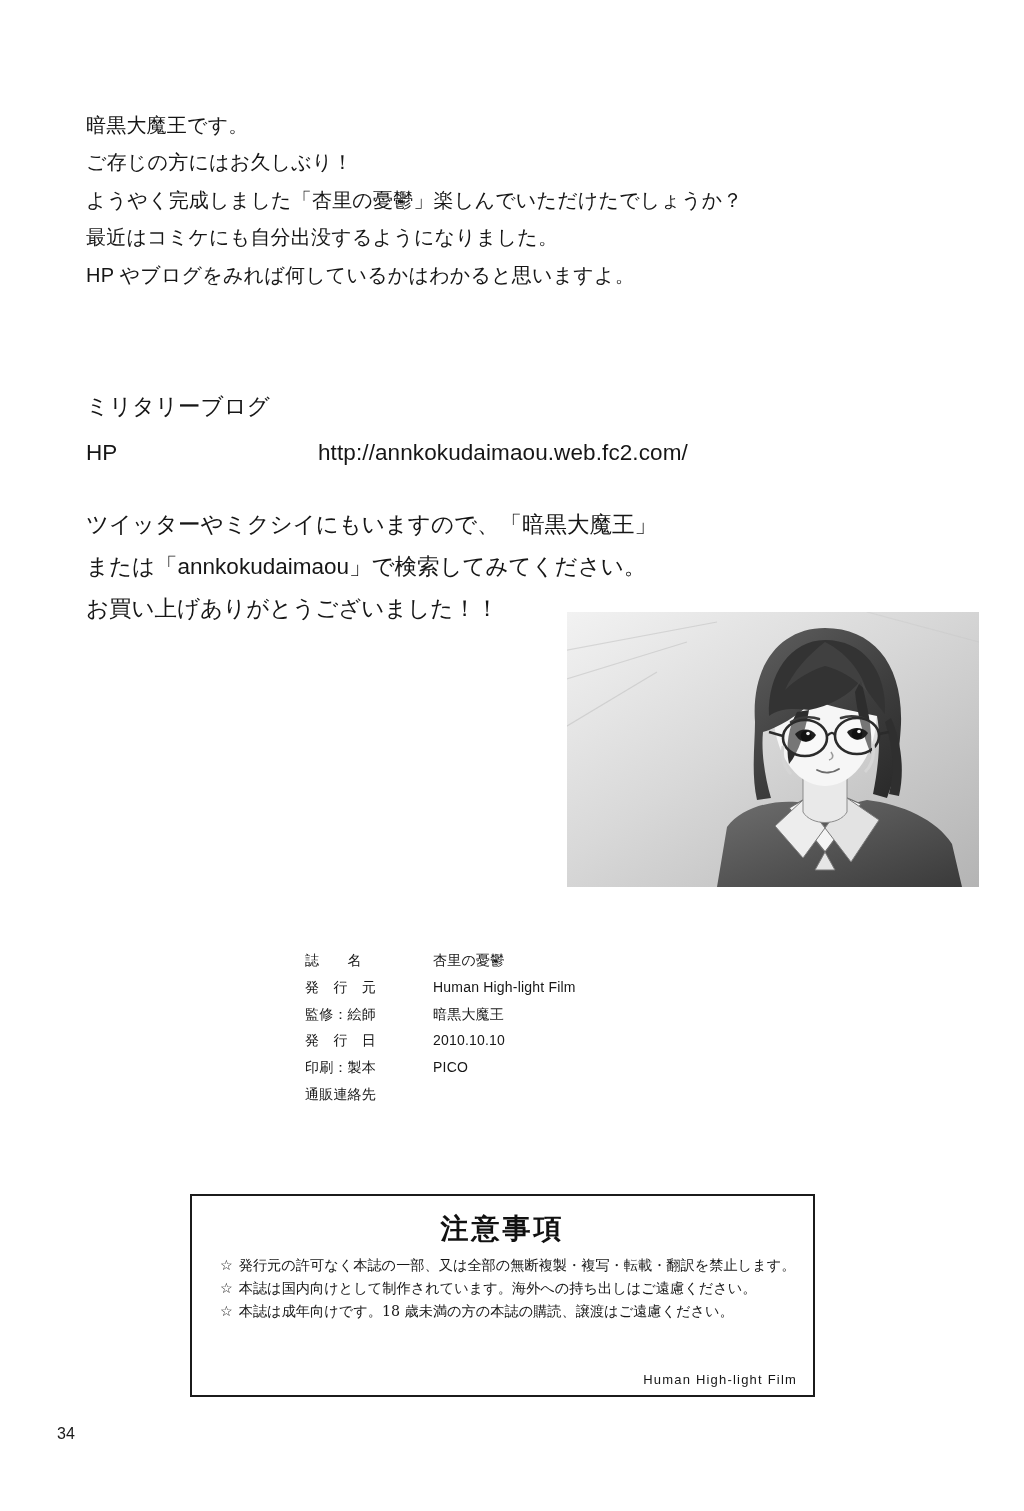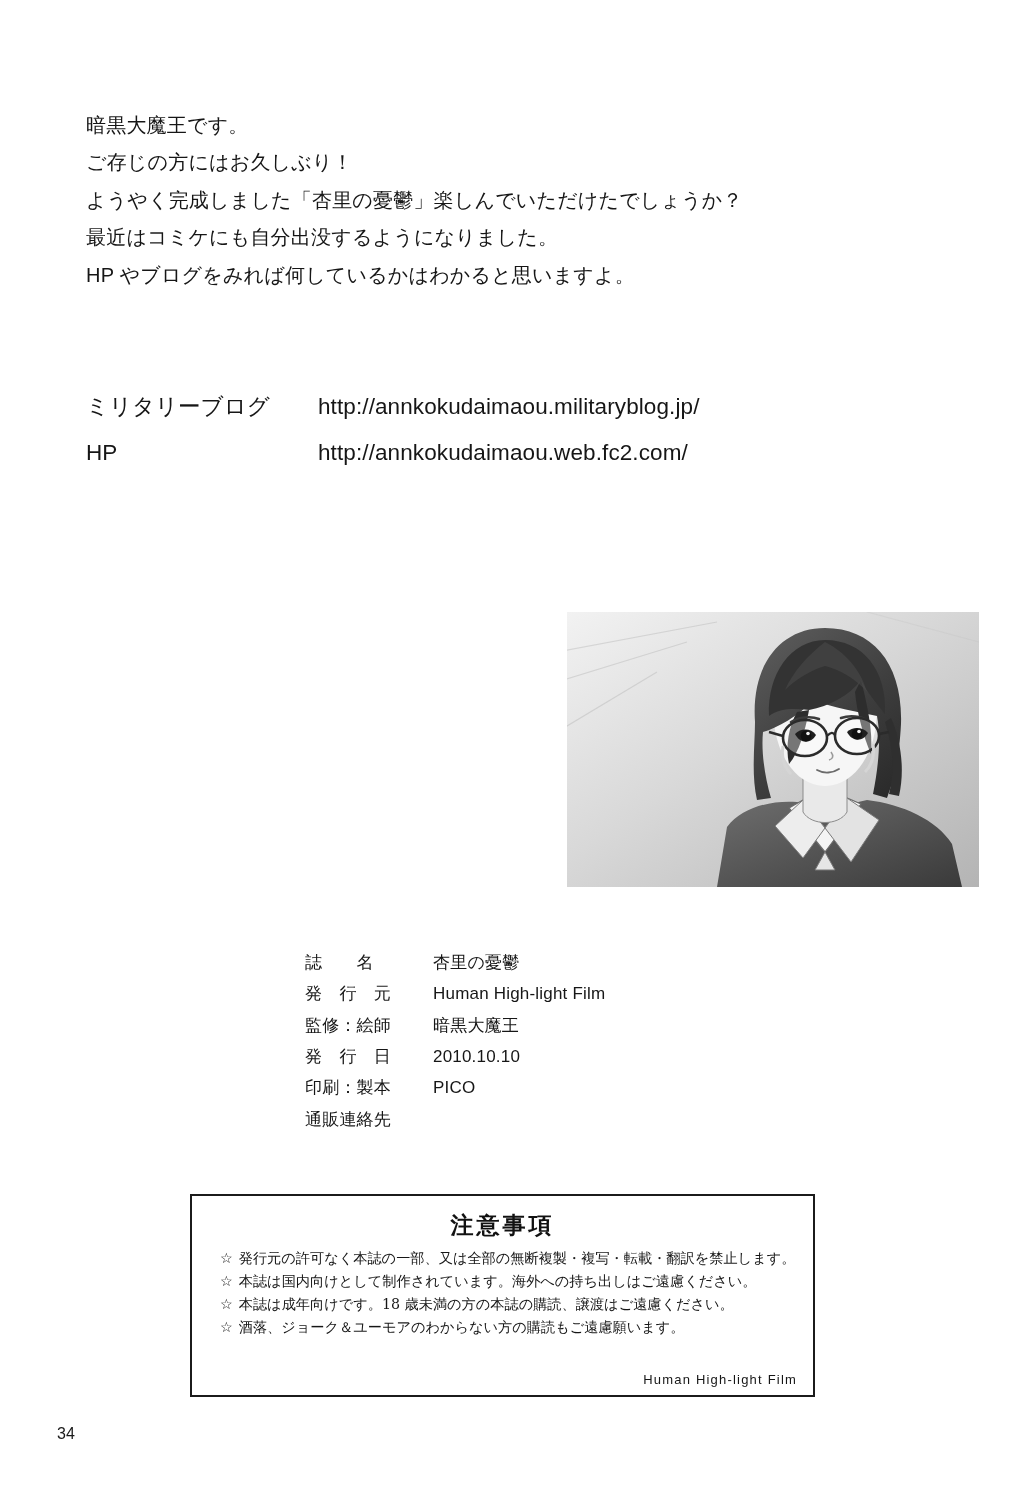--- a/index.html
+++ b/index.html
@@ -94,21 +94,21 @@
 
   
   .colophon {
     position: absolute;
     left: 305px;
     top: 950px;
   }
   .colo-row {
     display: flex;
     align-items: baseline;
-    font-size: 17px;
+    font-size: 14px;
     line-height: 1.52;
     margin-bottom: 5.5px;
     color: #161616;
     white-space: nowrap;
   }
   .colo-label {
     display: inline-block;
     width: 128px;
     flex: 0 0 128px;
     letter-spacing: 0.2px;
@@ -125,21 +125,21 @@
     width: 625px;
     height: 203px;
     border: 2px solid #1b1b1b;
     box-sizing: border-box;
     background: #ffffff;
   }
   .notice-title {
     text-align: center;
     font-family: "DejaVu Serif", serif;
     font-weight: bold;
-    font-size: 23px;
+    font-size: 28px;
     letter-spacing: 3px;
     margin-top: 14px;
     margin-bottom: 6px;
     color: #111;
   }
   .notice-list {
     margin: 0;
     padding: 0 0 0 28px;
     list-style: none;
   }
@@ -182,28 +182,32 @@
     <p>暗黒大魔王です。</p>
     <p>ご存じの方にはお久しぶり！</p>
     <p>ようやく完成しました「杏里の憂鬱」楽しんでいただけたでしょうか？</p>
     <p>最近はコミケにも自分出没するようになりました。</p>
     <p>HP やブログをみれば何しているかはわかると思いますよ。</p>
   </div>
 
   <div class="links">
     <div class="link-row">
       <span class="link-label">ミリタリーブログ</span>
-      <span class="link-url">http://annkokudaimaou.militaryblog.jp/</span>
     </div>
     <div class="link-row">
       <span class="link-label">HP</span>
       <span class="link-url">http://annkokudaimaou.web.fc2.com/</span>
     </div>
   </div>
 
+  <div class="closing">
+    <p>ツイッターやミクシイにもいますので、「暗黒大魔王」</p>
+    <p>または「annkokudaimaou」で検索してみてください。</p>
+    <p>お買い上げありがとうございました！！</p>
+  </div>
 
   <div class="illustration">
     <svg width="412" height="275" viewBox="0 0 412 275" xmlns="http://www.w3.org/2000/svg">
       <defs>
         <linearGradient id="bgGrad" x1="0" y1="0" x2="1" y2="1">
           <stop offset="0%" stop-color="#f2f2f2"></stop>
           <stop offset="45%" stop-color="#d8d8d8"></stop>
           <stop offset="100%" stop-color="#b4b4b4"></stop>
         </linearGradient>
         <linearGradient id="hairGrad" x1="0.2" y1="0" x2="0.9" y2="1">
@@ -307,22 +311,19 @@
     <ul class="notice-list">
       <li>
         <span class="notice-star">☆</span><span>発行元の許可なく本誌の一部、又は全部の無断複製・複写・転載・翻訳を禁止します。</span>
       </li>
       <li>
         <span class="notice-star">☆</span><span>本誌は国内向けとして制作されています。海外への持ち出しはご遠慮ください。</span>
       </li>
       <li>
         <span class="notice-star">☆</span><span>本誌は成年向けです。18 歳未満の方の本誌の購読、譲渡はご遠慮ください。</span>
       </li>
-      <li>
-        <span class="notice-star">☆</span><span>酒落、ジョーク＆ユーモアのわからない方の購読もご遠慮願います。</span>
-      </li>
     </ul>
     <div class="notice-credit">Human  High-light  Film</div>
   </div>
 
   <div class="page-number">34</div>
 
 </div>
 
 </body></html>

